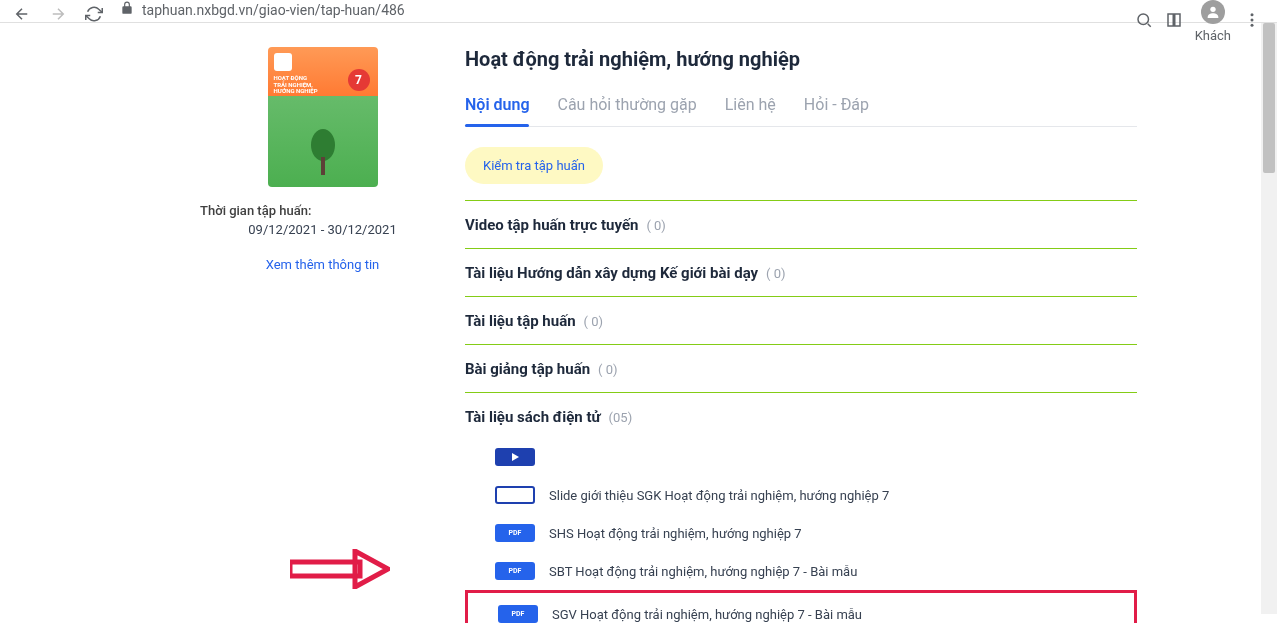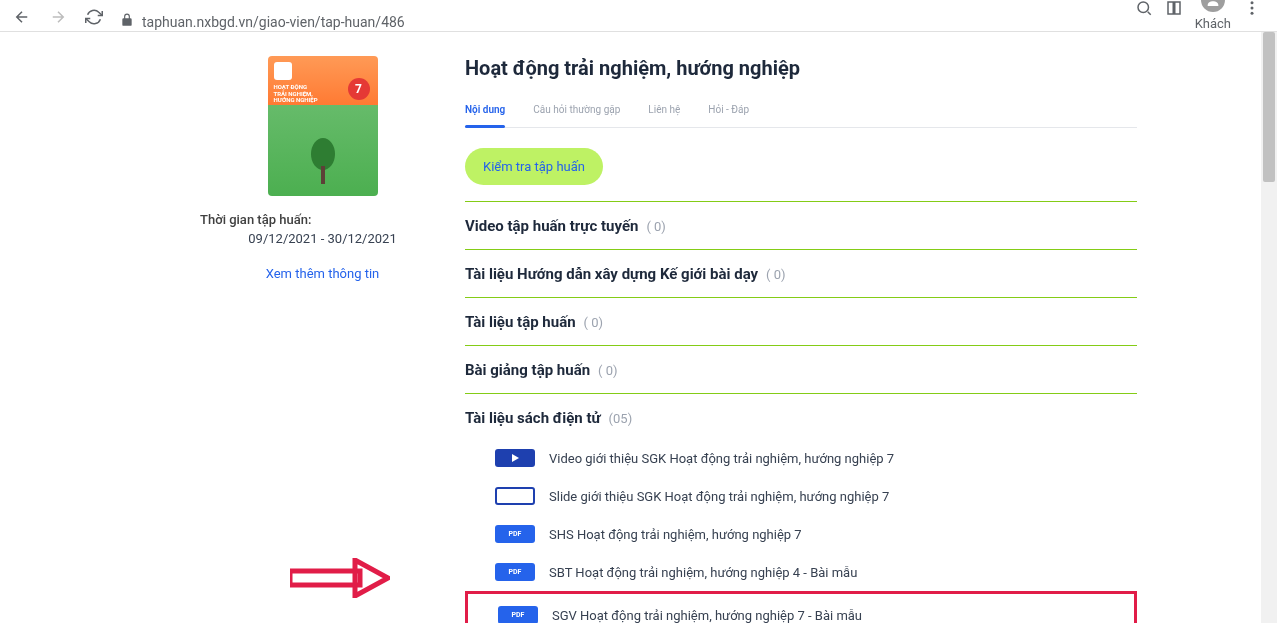--- a/index.html
+++ b/index.html
@@ -1,18 +1,18 @@
 <!DOCTYPE html>
 <html><head>
   <meta charset="utf-8">
   <style>
     * { margin: 0; padding: 0; box-sizing: border-box; font-family: -apple-system, BlinkMacSystemFont, "Segoe UI", Roboto, Arial, sans-serif; }
     body { background: #fff; width: 1277px; height: 623px; overflow: hidden; position: relative; }
     
-    .browser-bar { height: 32px; display: flex; align-items: flex-end; padding: 0 8px; gap: 8px; border-bottom: 1px solid #e0e0e0; }
+    .browser-bar { height: 23px; display: flex; align-items: flex-start; padding: 0 8px; gap: 8px; border-bottom: 1px solid #e0e0e0; }
     .nav-btn { width: 28px; height: 28px; display: flex; align-items: center; justify-content: center; border-radius: 50%; cursor: pointer; color: #5f6368; }
     .nav-btn.disabled { color: #bdbdbd; }
     .url-bar { flex: 1; display: flex; align-items: center; gap: 8px; padding: 0 4px; }
     .lock-icon { color: #5f6368; }
     .url-text { color: #5f6368; font-size: 14px; flex: 1; }
     .right-icons { display: flex; align-items: center; gap: 12px; padding-right: 8px; }
     .guest { display: flex; align-items: center; gap: 4px; flex-direction: column; }
     .avatar-circle { width: 24px; height: 24px; border-radius: 50%; background: #9e9e9e; display: flex; align-items: center; justify-content: center; }
     .guest-label { font-size: 13px; color: #5f6368; }
     .menu-dots { color: #5f6368; }
@@ -31,25 +31,25 @@
     .cover-text { color: #fff; font-size: 6px; font-weight: bold; margin-top: 4px; line-height: 1.1; }
     .cover-grade { position: absolute; top: 22px; right: 8px; width: 22px; height: 22px; background: #e53935; border-radius: 50%; color: #fff; display: flex; align-items: center; justify-content: center; font-size: 12px; font-weight: bold; }
     .cover-tree { position: absolute; bottom: 10px; left: 50%; transform: translateX(-50%); width: 30px; height: 50px; }
     
     .time-label { font-size: 13px; color: #404040; font-weight: 500; text-align: left; margin-bottom: 4px; }
     .time-value { font-size: 13px; color: #374151; text-align: center; margin-bottom: 20px; }
     .more-info { font-size: 13px; color: #2563eb; text-align: center; cursor: pointer; }
     
     .page-title { font-size: 20px; font-weight: 700; color: #1e293b; margin-bottom: 16px; }
     .tabs { display: flex; gap: 28px; border-bottom: 1px solid #e5e7eb; margin-bottom: 20px; }
-    .tab { padding: 8px 0 12px; font-size: 10px; color: #9ca3af; cursor: pointer; position: relative; }
+    .tab { padding: 8px 0 12px; font-size: 16px; color: #9ca3af; cursor: pointer; position: relative; }
     .tab.active { color: #2563eb; font-weight: 600; }
     .tab.active::after { content: ''; position: absolute; bottom: -1px; left: 0; right: 0; height: 3px; background: #2563eb; border-radius: 2px; }
     
-    .check-btn { display: inline-block; background: #bef264; color: #2563eb; font-size: 13px; padding: 11px 18px; border-radius: 20px; cursor: pointer; margin-bottom: 16px; }
+    .check-btn { display: inline-block; background: #fef9c3; color: #2563eb; font-size: 13px; padding: 11px 18px; border-radius: 20px; cursor: pointer; margin-bottom: 16px; }
     
     .section { padding: 14px 0; border-top: 1px solid #84cc16; }
     .section-title { font-size: 15px; font-weight: 700; color: #1e293b; display: inline; }
     .section-count { font-size: 13px; color: #9ca3af; font-weight: 400; margin-left: 4px; }
     
     .doc-list { margin-top: 12px; }
     .doc-item { display: flex; align-items: center; gap: 14px; padding: 10px 0 10px 30px; cursor: pointer; }
     .doc-icon { width: 40px; height: 18px; border-radius: 3px; display: flex; align-items: center; justify-content: center; flex-shrink: 0; }
     .doc-icon.video { background: #1e40af; }
     .doc-icon.slide { background: #fff; border: 2px solid #1e40af; }
@@ -176,33 +176,32 @@
       <div class="section">
         <span class="section-title">Tài liệu sách điện tử</span>
         <span class="section-count">(05)</span>
         <div class="doc-list">
           <div class="doc-item">
             <div class="doc-icon video">
                 <svg width="10" height="10" viewBox="0 0 10 10">
                   <path d="M2 1l7 4-7 4z" fill="#fff"></path>
                 </svg>
               </div>
-            <span class="doc-name">Video giới thiệu SGK Hoạt động trải nghiệm, hướng nghiệp 7</span>
           </div>
           <div class="doc-item">
             <div class="doc-icon slide"></div>
             <span class="doc-name">Slide giới thiệu SGK Hoạt động trải nghiệm, hướng nghiệp 7</span>
           </div>
           <div class="doc-item">
             <div class="doc-icon pdf">PDF</div>
             <span class="doc-name">SHS Hoạt động trải nghiệm, hướng nghiệp 7</span>
           </div>
           <div class="doc-item">
             <div class="doc-icon pdf">PDF</div>
-            <span class="doc-name">SBT Hoạt động trải nghiệm, hướng nghiệp 4 - Bài mẫu</span>
+            <span class="doc-name">SBT Hoạt động trải nghiệm, hướng nghiệp 7 - Bài mẫu</span>
           </div>
           <div class="highlight-box">
             <div class="doc-item">
               <div class="doc-icon pdf">PDF</div>
               <span class="doc-name">SGV Hoạt động trải nghiệm, hướng nghiệp 7 - Bài mẫu</span>
             </div>
           </div>
         </div>
       </div>
       

